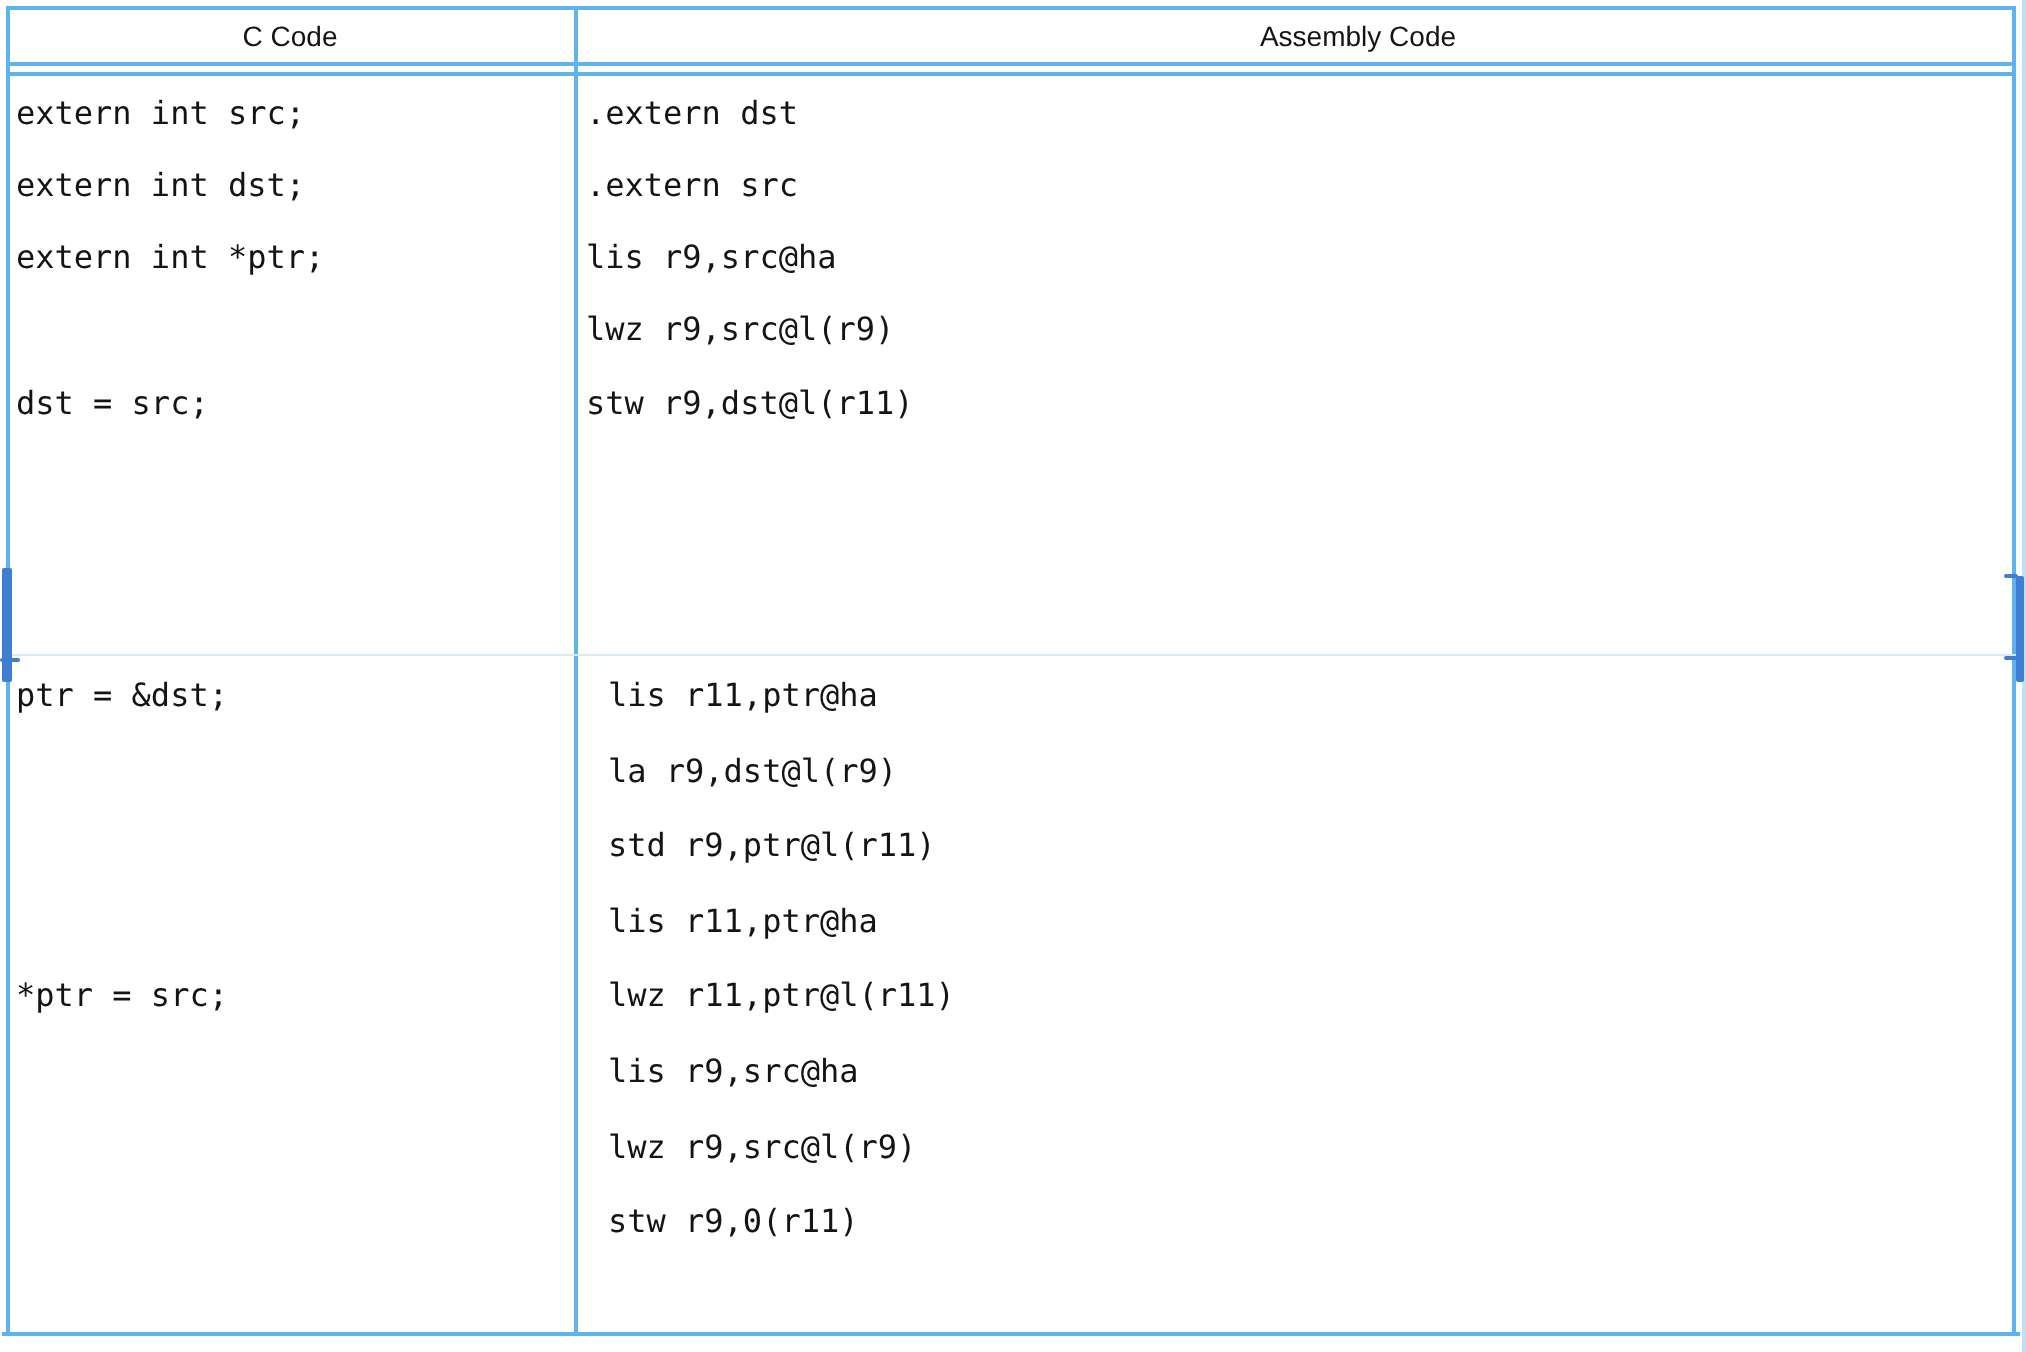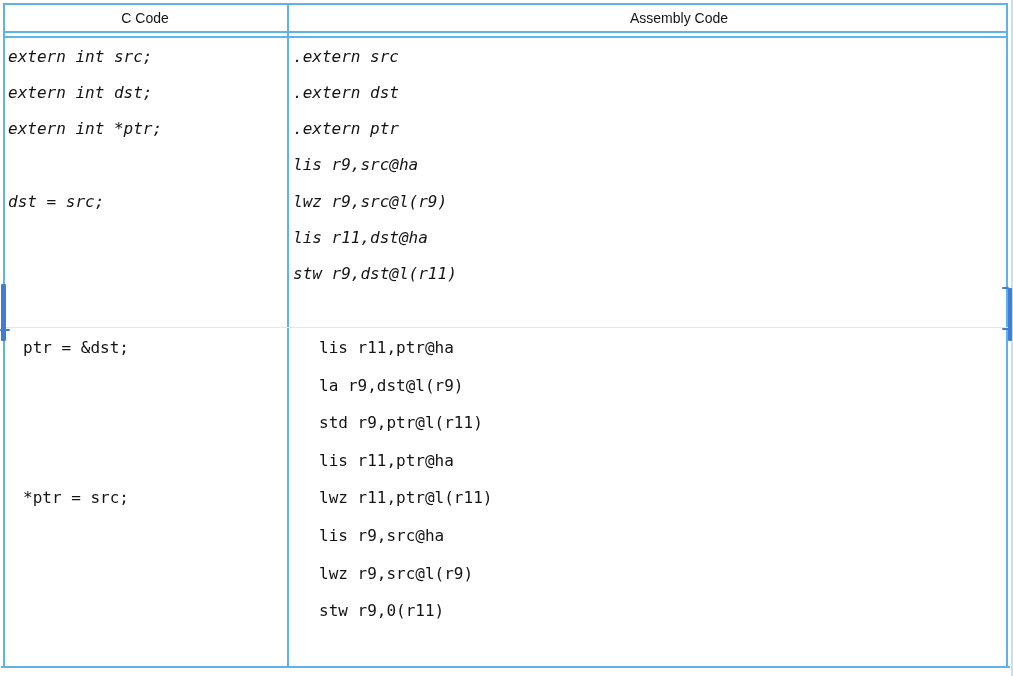--- a/index.html
+++ b/index.html
@@ -22,22 +22,22 @@
     font-size: 14px;
     color: var(--text, #111111);
   }
   .cell {
     position: absolute;
     font-family: "DejaVu Sans Mono", monospace;
     font-size: 16px;
     color: var(--text, #111111);
   }
   .code-line { white-space: pre; display: flex; align-items: center; }
-  .row0 .code-line { height: 36.25px; font-style: italic; }
-  .row1 .code-line { height: 37.55px; margin-left: 15px; }
+  .row0 .code-line { height: 36.25px; }
+  .row1 .code-line { height: 37.55px; }
 </style>
 </head>
 <body>
 
 <div id="canvas" style="--border: #5db3ee; --border-faint: #d8eaf7; --outer-edge: #bfe2f7; --handle: #3f7ed2; --text: #141414;">
 
   <div class="bl" style="left:3px; top:3px; width:1005px; height:2px;"></div>
   <div class="bl" style="left:3px; top:3px; width:2px; height:665px;"></div>
   <div class="bl" style="left:1006px; top:3px; width:2px; height:665px;"></div>
   <div class="bl" style="left:1px; top:666px; width:1009px; height:2px;"></div>
@@ -58,26 +58,24 @@
 
   <div class="cell row0" style="left:8px; top:38px; width:276px; height:290px;">
     <div class="code-line">extern int src;</div>
     <div class="code-line">extern int dst;</div>
     <div class="code-line">extern int *ptr;</div>
     <div class="code-line"></div>
     <div class="code-line">dst = src;</div>
   </div>
 
   <div class="cell row0" style="left:293px; top:38px; width:710px; height:290px;">
+    <div class="code-line">.extern dst</div>
     <div class="code-line">.extern src</div>
-    <div class="code-line">.extern dst</div>
-    <div class="code-line">.extern ptr</div>
     <div class="code-line">lis r9,src@ha</div>
     <div class="code-line">lwz r9,src@l(r9)</div>
-    <div class="code-line">lis r11,dst@ha</div>
     <div class="code-line">stw r9,dst@l(r11)</div>
   </div>
 
   <div class="cell row1" style="left:8px; top:329px; width:276px; height:338px;">
     <div class="code-line">ptr = &amp;dst;</div>
     <div class="code-line"></div>
     <div class="code-line"></div>
     <div class="code-line"></div>
     <div class="code-line">*ptr = src;</div>
   </div>

